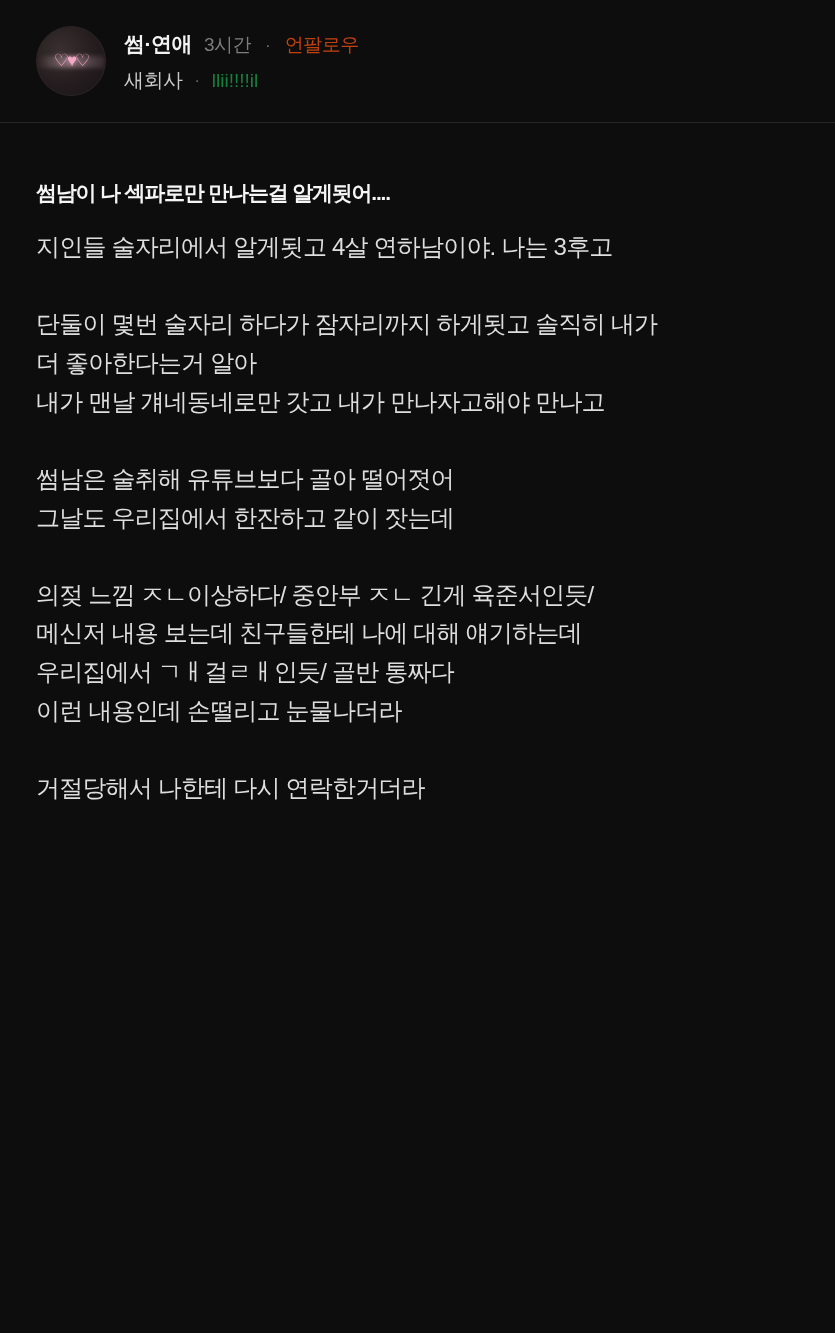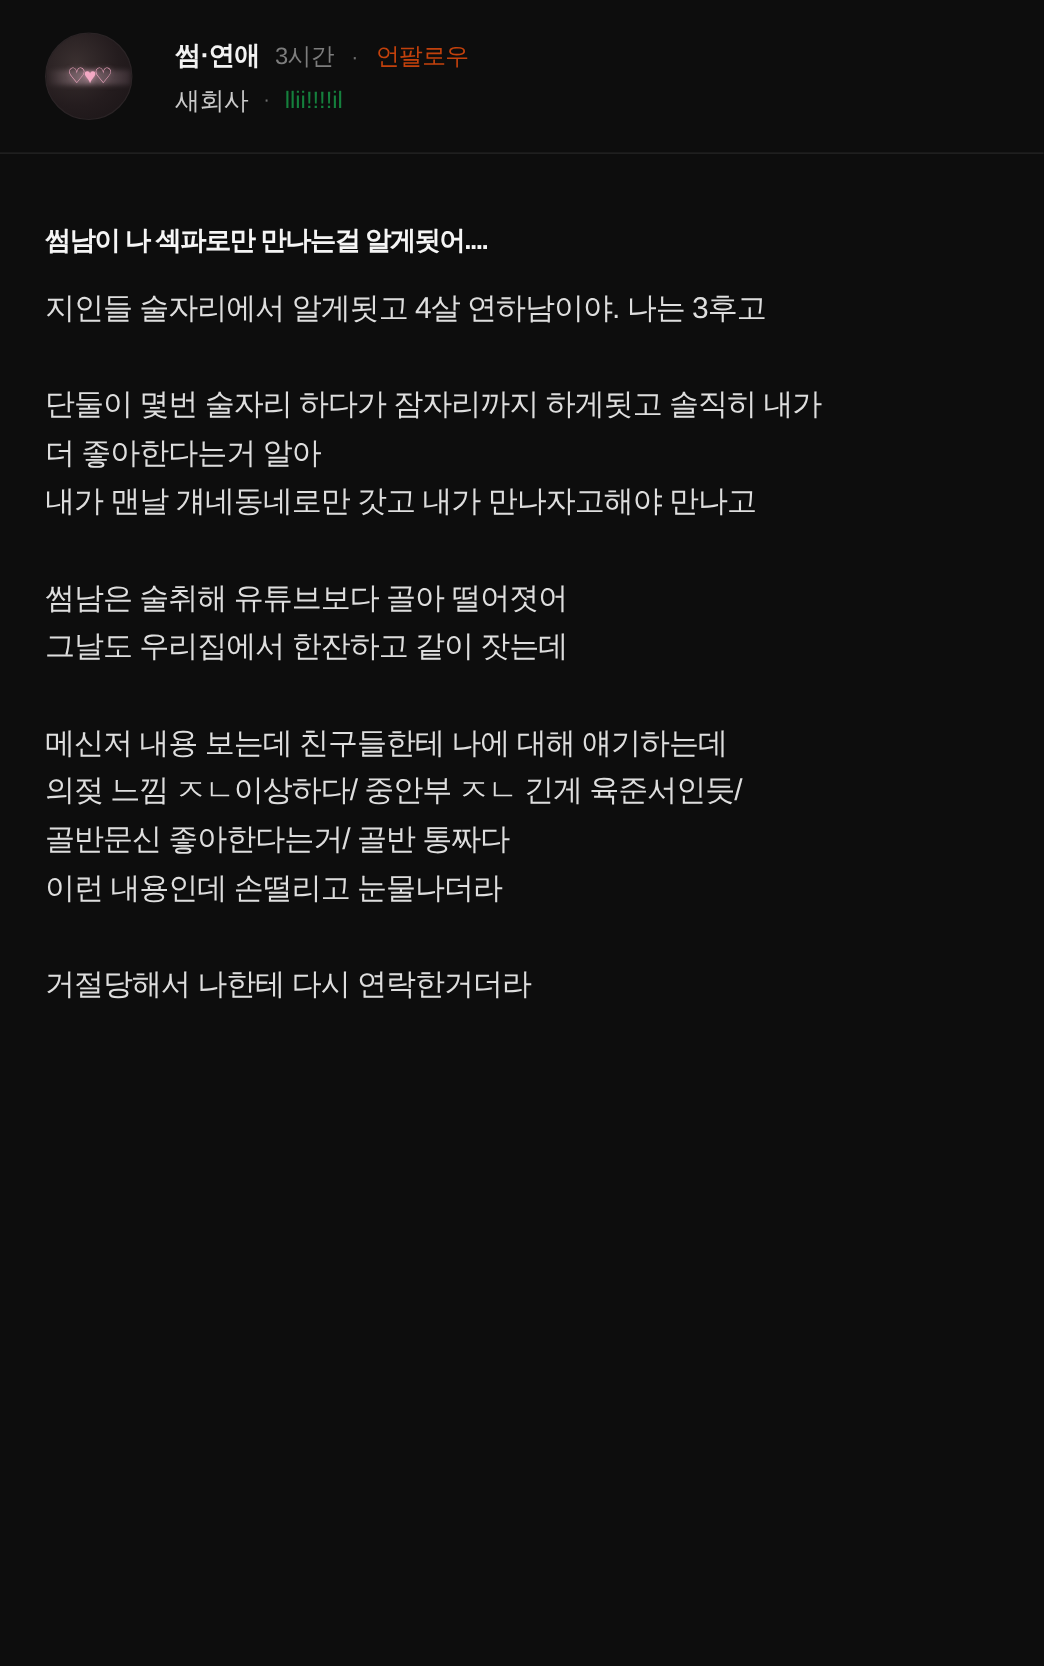--- a/index.html
+++ b/index.html
@@ -55,21 +55,21 @@
   .avatar-band {
     position: absolute;
     left: 0; right: 0;
     top: 42%;
     height: 12px;
     background: linear-gradient(90deg, rgba(210,170,190,0) 0%, rgba(222,186,200,.45) 45%, rgba(160,130,145,.15) 100%);
     filter: blur(2px);
   }
 
   .header-text {
-    margin-left: 34px;
+    margin-left: 18px;
     padding-top: 4px;
     min-width: 0;
   }
   .header-line1 {
     display: flex;
     align-items: baseline;
     white-space: nowrap;
   }
   .author-name {
     font-size: 21px;
@@ -185,22 +185,22 @@
     <div class="post-paragraphs">
         <div class="para-line">지인들 술자리에서 알게됫고 4살 연하남이야. 나는 3후고</div>
         <div class="para-line blank"></div>
         <div class="para-line">단둘이 몇번 술자리 하다가 잠자리까지 하게됫고 솔직히 내가</div>
         <div class="para-line">더 좋아한다는거 알아</div>
         <div class="para-line">내가 맨날 걔네동네로만 갓고 내가 만나자고해야 만나고</div>
         <div class="para-line blank"></div>
         <div class="para-line">썸남은 술취해 유튜브보다 골아 떨어졋어</div>
         <div class="para-line">그날도 우리집에서 한잔하고 같이 잣는데</div>
         <div class="para-line blank"></div>
+        <div class="para-line">의젖 느낌 ㅈㄴ이상하다/ 중안부 ㅈㄴ 긴게 육준서인듯/</div>
         <div class="para-line">메신저 내용 보는데 친구들한테 나에 대해 얘기하는데</div>
-        <div class="para-line">의젖 느낌 ㅈㄴ이상하다/ 중안부 ㅈㄴ 긴게 육준서인듯/</div>
-        <div class="para-line">골반문신 좋아한다는거/ 골반 통짜다</div>
+        <div class="para-line">우리집에서 ㄱㅐ걸ㄹㅐ인듯/ 골반 통짜다</div>
         <div class="para-line">이런 내용인데 손떨리고 눈물나더라</div>
         <div class="para-line blank"></div>
         <div class="para-line">거절당해서 나한테 다시 연락한거더라</div>
       </div>
   </div>
 
 </div>
 
 </body></html>

